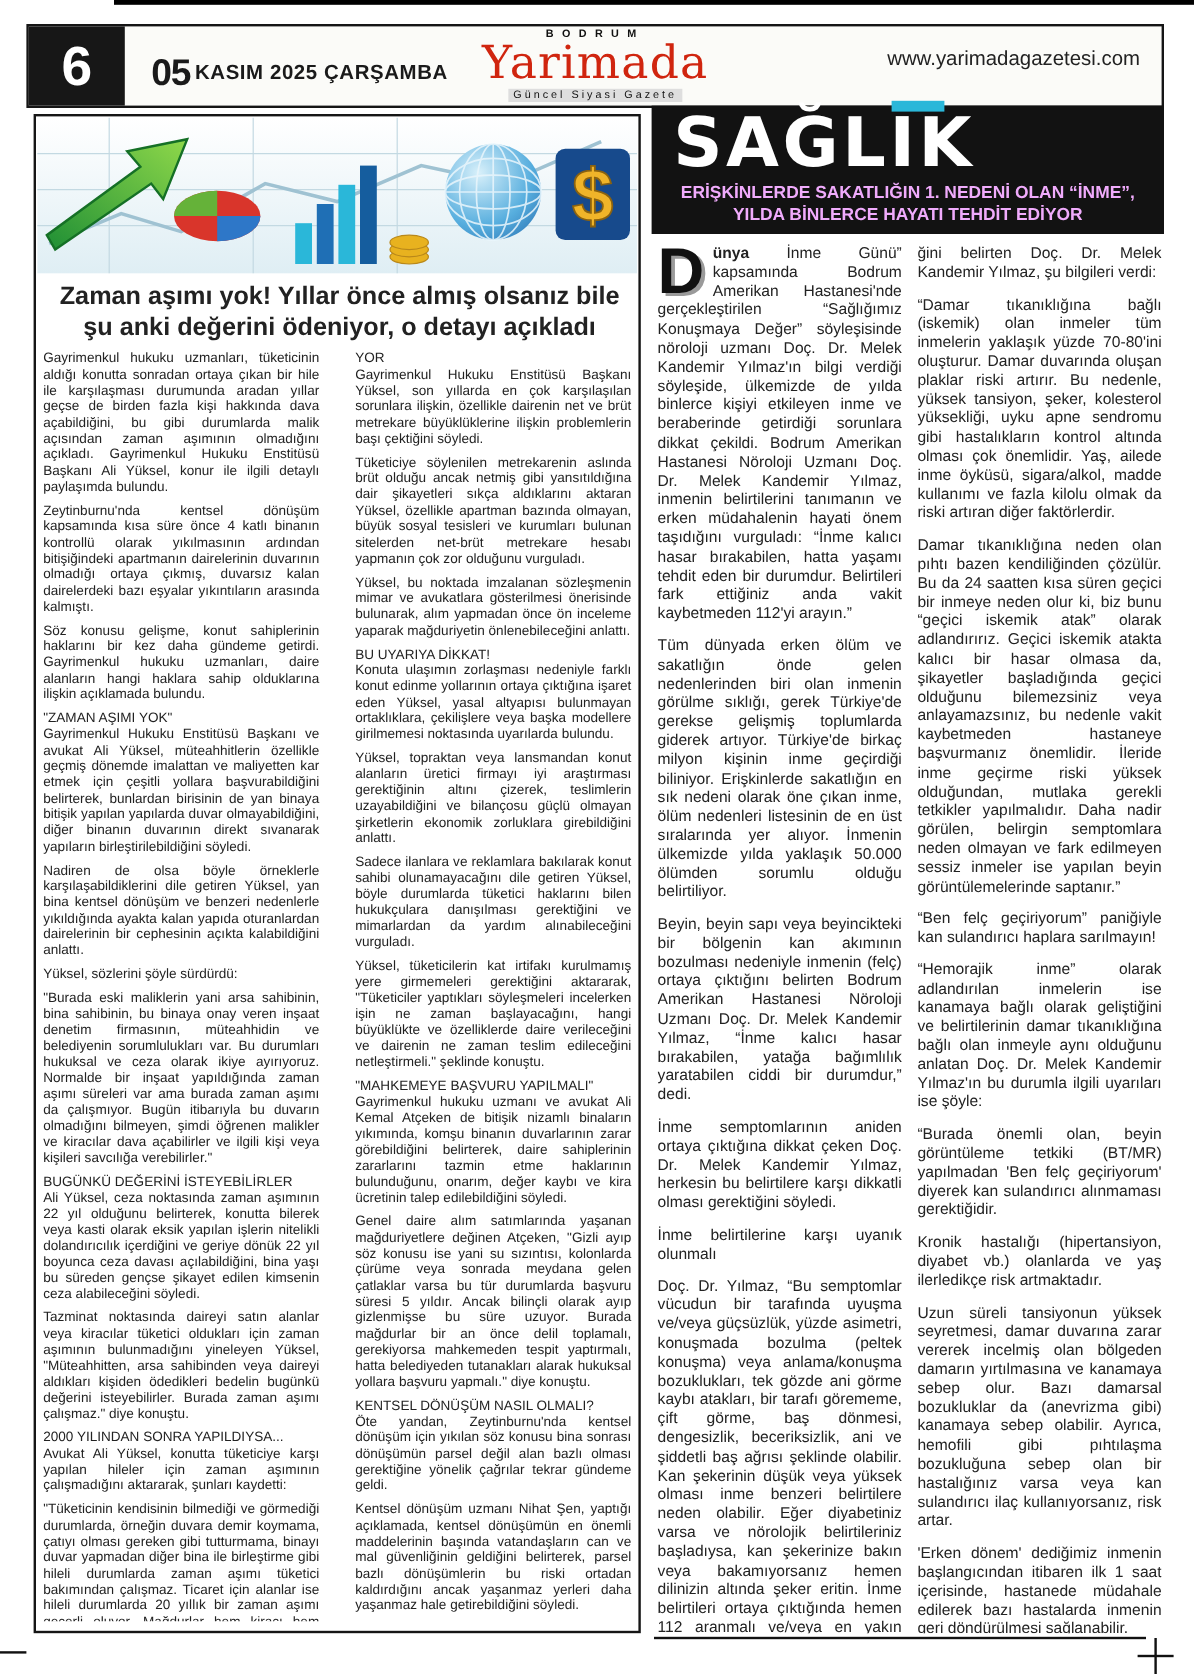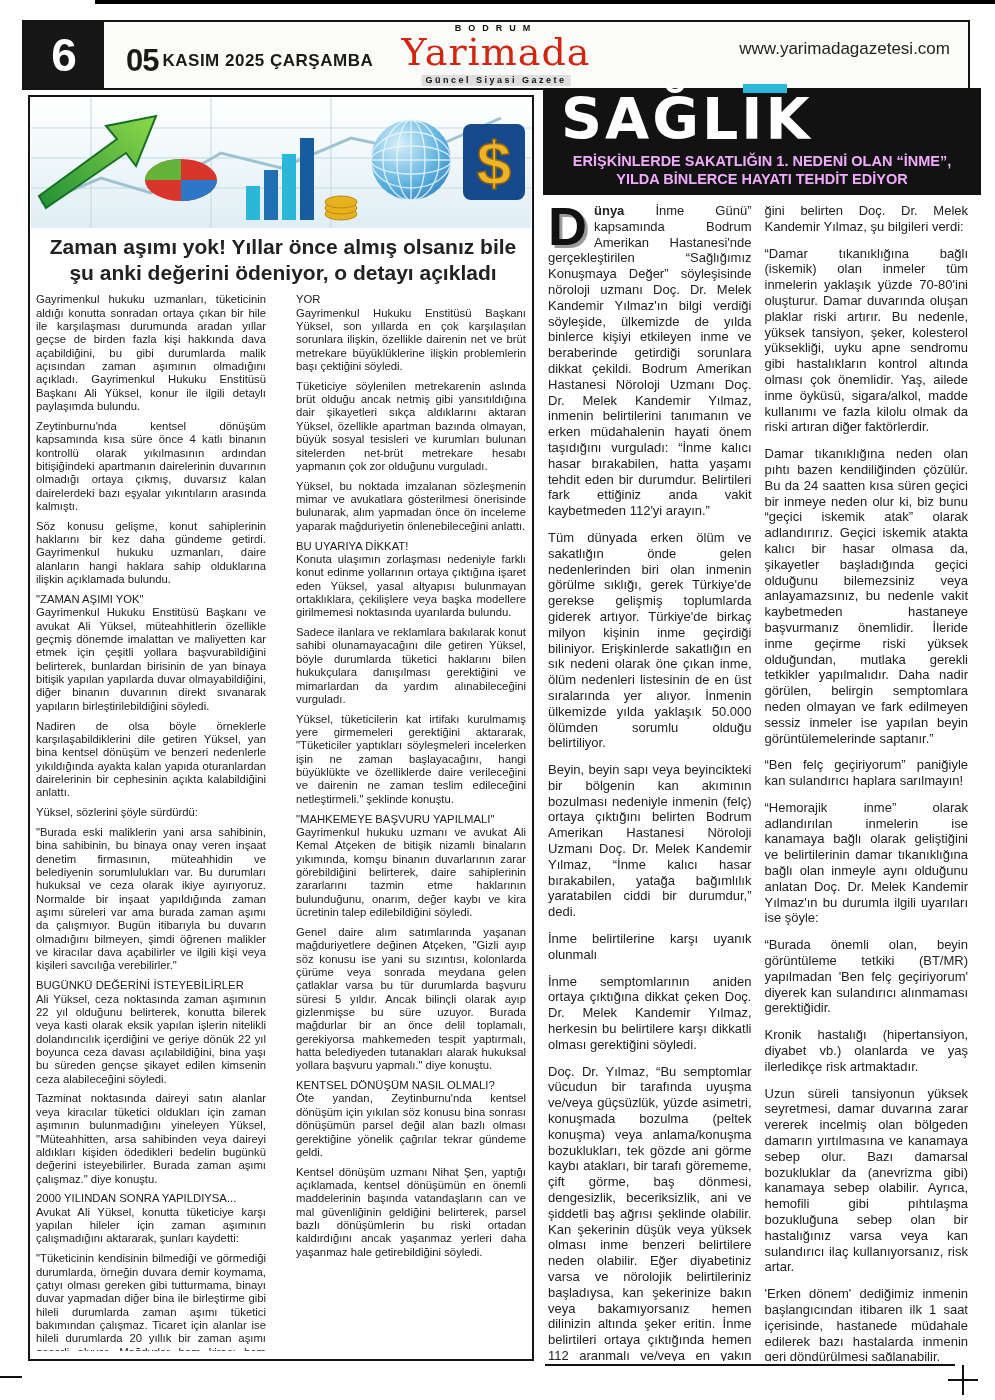--- a/index.html
+++ b/index.html
@@ -18,35 +18,35 @@
     border:2px solid #151515;background:#fbfbf8;}
   .pagenum{position:absolute;left:0;top:0;width:80px;height:66px;background:#171717;
     color:#fff;font-size:46px;font-weight:bold;display:flex;align-items:center;justify-content:center;}
   .dateblock{position:absolute;left:102px;top:0;height:78px;display:flex;align-items:center;}
   .date-big{font-size:31px;font-weight:bold;letter-spacing:-1px;}
   .date-rest{font-size:17px;font-weight:bold;margin-left:4px;letter-spacing:.5px;}
   .masthead{position:absolute;left:50%;top:2px;transform:translateX(-50%);text-align:center;line-height:1;}
   .masthead .bodrum{font-size:9px;font-weight:bold;letter-spacing:7px;color:#111;margin-bottom:1px;}
   .masthead .brand{font-family:"DejaVu Serif", serif;font-weight:normal;font-size:38px;color:#d0250f;
     letter-spacing:1px;line-height:.95;}
-  .masthead .tagline{font-size:9px;font-weight:bold;letter-spacing:2.5px;color:#111;background:#dedede;
+  .masthead .tagline{font-size:9px;font-weight:normal;letter-spacing:2.5px;color:#111;background:#dedede;
     display:inline-block;padding:1px 4px;margin-top:1px;text-align:center;}
   .website{position:absolute;right:18px;top:0;height:53px;display:flex;align-items:center;font-size:17px;color:#222;}
   
   .left-box{position:absolute;left:28px;top:95px;width:506px;height:1266px;
     border:2px solid #151515;background:#fff;box-sizing:border-box;overflow:hidden;}
   .illustration{display:block;margin:1px;width:500px;height:130px;}
   .headline{font-size:21px;font-weight:bold;text-align:center;line-height:1.22;
     padding:5px 4px 6px 8px;color:#222;}
   .left-cols{display:flex;gap:30px;padding:2px 6px 0 6px;height:1058px;overflow:hidden;}
   .left-cols .col{flex:1;font-size:11.3px;line-height:13.35px;text-align:justify;color:#222;}
   .para{margin:0 0 6.5px 0;}
   .head{margin-bottom:0;}
   
-  .health-box{position:absolute;left:543px;top:88px;width:427px;height:107px;background:#121212;padding-left:11px;}
+  .health-box{position:absolute;left:543px;top:88px;width:427px;height:107px;background:#121212;}
   .health-title{position:absolute;left:18px;top:-2px;color:#fff;font-weight:bold;font-size:57px;
     letter-spacing:3px;font-family:"DejaVu Sans", sans-serif;}
   .health-sub{position:absolute;left:0;bottom:6px;width:100%;box-sizing:border-box;padding:0 16px;
     text-align:center;color:#f0abfc;font-weight:bold;font-size:14.5px;line-height:1.28;}
   .cyan-tab{position:absolute;left:743px;top:84px;width:44px;height:9px;background:#2ab7d9;}
   .right-cols{position:absolute;left:548px;top:203px;width:420px;height:1158px;display:flex;gap:13px;overflow:hidden;}
   .right-cols .col{flex:1;font-size:13px;line-height:15.8px;text-align:justify;color:#222;}
   .right-cols .para{margin:0 0 11px 0;}
   .dropcap{float:left;font-size:54px;line-height:42px;font-weight:bold;padding:2px 7px 0 0;color:#111;
     text-shadow:3px 3px 0 #9a9a9a;}
@@ -156,20 +156,21 @@
         <p class="para">Avukat Ali Yüksel, konutta tüketiciye karşı yapılan hileler için zaman aşımının çalışmadığını aktararak, şunları kaydetti:</p>
         <p class="para">"Tüketicinin kendisinin bilmediği ve görmediği durumlarda, örneğin duvara demir koymama, çatıyı olması gereken gibi tutturmama, binayı duvar yapmadan diğer bina ile birleştirme gibi hileli durumlarda zaman aşımı tüketici bakımından çalışmaz. Ticaret için alanlar ise hileli durumlarda 20 yıllık bir zaman aşımı geçerli oluyor. Mağdurlar hem kiracı hem konut maliki satın aldıkları arsa sahibine, müteahhide, bina 2000 yılından sonra yapıldıysa, Yapı Denetim Kanunu o zaman çıktı, denetim şirketine ve belediyedeki ilgili görevlilere karşı dava açabilir ve tazminat alabilir."</p>
       </div>
     <div class="col">
         <p class="para head">YOR</p>
         <p class="para">Gayrimenkul Hukuku Enstitüsü Başkanı Yüksel, son yıllarda en çok karşılaşılan sorunlara ilişkin, özellikle dairenin net ve brüt metrekare büyüklüklerine ilişkin problemlerin başı çektiğini söyledi.</p>
         <p class="para">Tüketiciye söylenilen metrekarenin aslında brüt olduğu ancak netmiş gibi yansıtıldığına dair şikayetleri sıkça aldıklarını aktaran Yüksel, özellikle apartman bazında olmayan, büyük sosyal tesisleri ve kurumları bulunan sitelerden net-brüt metrekare hesabı yapmanın çok zor olduğunu vurguladı.</p>
         <p class="para">Yüksel, bu noktada imzalanan sözleşmenin mimar ve avukatlara gösterilmesi önerisinde bulunarak, alım yapmadan önce ön inceleme yaparak mağduriyetin önlenebileceğini anlattı.</p>
         <p class="para head">BU UYARIYA DİKKAT!</p>
         <p class="para">Konuta ulaşımın zorlaşması nedeniyle farklı konut edinme yollarının ortaya çıktığına işaret eden Yüksel, yasal altyapısı bulunmayan ortaklıklara, çekilişlere veya başka modellere girilmemesi noktasında uyarılarda bulundu.</p>
+        <p class="para">Yüksel, topraktan veya lansmandan konut alanların üretici firmayı iyi araştırması gerektiğinin altını çizerek, teslimlerin uzayabildiğini ve bilançosu güçlü olmayan şirketlerin ekonomik zorluklara girebildiğini anlattı.</p>
         <p class="para">Sadece ilanlara ve reklamlara bakılarak konut sahibi olunamayacağını dile getiren Yüksel, böyle durumlarda tüketici haklarını bilen hukukçulara danışılması gerektiğini ve mimarlardan da yardım alınabileceğini vurguladı.</p>
         <p class="para">Yüksel, tüketicilerin kat irtifakı kurulmamış yere girmemeleri gerektiğini aktararak, "Tüketiciler yaptıkları söyleşmeleri incelerken işin ne zaman başlayacağını, hangi büyüklükte ve özelliklerde daire verileceğini ve dairenin ne zaman teslim edileceğini netleştirmeli." şeklinde konuştu.</p>
         <p class="para head">"MAHKEMEYE BAŞVURU YAPILMALI"</p>
         <p class="para">Gayrimenkul hukuku uzmanı ve avukat Ali Kemal Atçeken de bitişik nizamlı binaların yıkımında, komşu binanın duvarlarının zarar görebildiğini belirterek, daire sahiplerinin zararlarını tazmin etme haklarının bulunduğunu, onarım, değer kaybı ve kira ücretinin talep edilebildiğini söyledi.</p>
         <p class="para">Genel daire alım satımlarında yaşanan mağduriyetlere değinen Atçeken, "Gizli ayıp söz konusu ise yani su sızıntısı, kolonlarda çürüme veya sonrada meydana gelen çatlaklar varsa bu tür durumlarda başvuru süresi 5 yıldır. Ancak bilinçli olarak ayıp gizlenmişse bu süre uzuyor. Burada mağdurlar bir an önce delil toplamalı, gerekiyorsa mahkemeden tespit yaptırmalı, hatta belediyeden tutanakları alarak hukuksal yollara başvuru yapmalı." diye konuştu.</p>
         <p class="para head">KENTSEL DÖNÜŞÜM NASIL OLMALI?</p>
         <p class="para">Öte yandan, Zeytinburnu'nda kentsel dönüşüm için yıkılan söz konusu bina sonrası dönüşümün parsel değil alan bazlı olması gerektiğine yönelik çağrılar tekrar gündeme geldi.</p>
         <p class="para">Kentsel dönüşüm uzmanı Nihat Şen, yaptığı açıklamada, kentsel dönüşümün en önemli maddelerinin başında vatandaşların can ve mal güvenliğinin geldiğini belirterek, parsel bazlı dönüşümlerin bu riski ortadan kaldırdığını ancak yaşanmaz yerleri daha yaşanmaz hale getirebildiğini söyledi.</p>
       </div>
   </div>
@@ -182,22 +183,22 @@
 <div class="cyan-tab"></div>
 
 <div class="right-cols">
   <div class="col">
     <p class="para first">
       <span class="dropcap">D</span><b>ünya</b><span> İnme Günü” kapsamında Bodrum Amerikan Hastanesi'nde gerçekleştirilen “Sağlığımız Konuşmaya Değer” söyleşisinde nöroloji uzmanı Doç. Dr. Melek Kandemir Yılmaz'ın bilgi verdiği söyleşide, ülkemizde de yılda binlerce kişiyi etkileyen inme ve beraberinde getirdiği sorunlara dikkat çekildi. Bodrum Amerikan Hastanesi Nöroloji Uzmanı Doç. Dr. Melek Kandemir Yılmaz, inmenin belirtilerini tanımanın ve erken müdahalenin hayati önem taşıdığını vurguladı: “İnme kalıcı hasar bırakabilen, hatta yaşamı tehdit eden bir durumdur. Belirtileri fark ettiğiniz anda vakit kaybetmeden 112'yi arayın.”</span>
     </p>
     <div>
         <p class="para">Tüm dünyada erken ölüm ve sakatlığın önde gelen nedenlerinden biri olan inmenin görülme sıklığı, gerek Türkiye'de gerekse gelişmiş toplumlarda giderek artıyor. Türkiye'de birkaç milyon kişinin inme geçirdiği biliniyor. Erişkinlerde sakatlığın en sık nedeni olarak öne çıkan inme, ölüm nedenleri listesinin de en üst sıralarında yer alıyor. İnmenin ülkemizde yılda yaklaşık 50.000 ölümden sorumlu olduğu belirtiliyor.</p>
         <p class="para">Beyin, beyin sapı veya beyincikteki bir bölgenin kan akımının bozulması nedeniyle inmenin (felç) ortaya çıktığını belirten Bodrum Amerikan Hastanesi Nöroloji Uzmanı Doç. Dr. Melek Kandemir Yılmaz, “İnme kalıcı hasar bırakabilen, yatağa bağımlılık yaratabilen ciddi bir durumdur,” dedi.</p>
+        <p class="para">İnme semptomlarının aniden ortaya çıktığına dikkat çeken Doç. Dr. Melek Kandemir Yılmaz, herkesin bu belirtilere karşı dikkatli olması gerektiğini söyledi.</p>
         <p class="para">İnme belirtilerine karşı uyanık olunmalı</p>
-        <p class="para">İnme semptomlarının aniden ortaya çıktığına dikkat çeken Doç. Dr. Melek Kandemir Yılmaz, herkesin bu belirtilere karşı dikkatli olması gerektiğini söyledi.</p>
         <p class="para">Doç. Dr. Yılmaz, “Bu semptomlar vücudun bir tarafında uyuşma ve/veya güçsüzlük, yüzde asimetri, konuşmada bozulma (peltek konuşma) veya anlama/konuşma bozuklukları, tek gözde ani görme kaybı atakları, bir tarafı görememe, çift görme, baş dönmesi, dengesizlik, beceriksizlik, ani ve şiddetli baş ağrısı şeklinde olabilir. Kan şekerinin düşük veya yüksek olması inme benzeri belirtilere neden olabilir. Eğer diyabetiniz varsa ve nörolojik belirtileriniz başladıysa, kan şekerinize bakın veya bakamıyorsanız hemen dilinizin altında şeker eritin. İnme belirtileri ortaya çıktığında hemen 112 aranmalı ve/veya en yakın hastaneye ulaşılmalıdır,” diye konuştu.</p>
       </div>
   </div>
   <div class="col">
       <p class="para">ğini belirten Doç. Dr. Melek Kandemir Yılmaz, şu bilgileri verdi:</p>
       <p class="para">“Damar tıkanıklığına bağlı (iskemik) olan inmeler tüm inmelerin yaklaşık yüzde 70-80'ini oluşturur. Damar duvarında oluşan plaklar riski artırır. Bu nedenle, yüksek tansiyon, şeker, kolesterol yüksekliği, uyku apne sendromu gibi hastalıkların kontrol altında olması çok önemlidir. Yaş, ailede inme öyküsü, sigara/alkol, madde kullanımı ve fazla kilolu olmak da riski artıran diğer faktörlerdir.</p>
       <p class="para">Damar tıkanıklığına neden olan pıhtı bazen kendiliğinden çözülür. Bu da 24 saatten kısa süren geçici bir inmeye neden olur ki, biz bunu “geçici iskemik atak” olarak adlandırırız. Geçici iskemik atakta kalıcı bir hasar olmasa da, şikayetler başladığında geçici olduğunu bilemezsiniz veya anlayamazsınız, bu nedenle vakit kaybetmeden hastaneye başvurmanız önemlidir. İleride inme geçirme riski yüksek olduğundan, mutlaka gerekli tetkikler yapılmalıdır. Daha nadir görülen, belirgin semptomlara neden olmayan ve fark edilmeyen sessiz inmeler ise yapılan beyin görüntülemelerinde saptanır.”</p>
       <p class="para">“Ben felç geçiriyorum” paniğiyle kan sulandırıcı haplara sarılmayın!</p>
       <p class="para">“Hemorajik inme” olarak adlandırılan inmelerin ise kanamaya bağlı olarak geliştiğini ve belirtilerinin damar tıkanıklığına bağlı olan inmeyle aynı olduğunu anlatan Doç. Dr. Melek Kandemir Yılmaz'ın bu durumla ilgili uyarıları ise şöyle:</p>
       <p class="para">“Burada önemli olan, beyin görüntüleme tetkiki (BT/MR) yapılmadan 'Ben felç geçiriyorum' diyerek kan sulandırıcı alınmaması gerektiğidir.</p>

